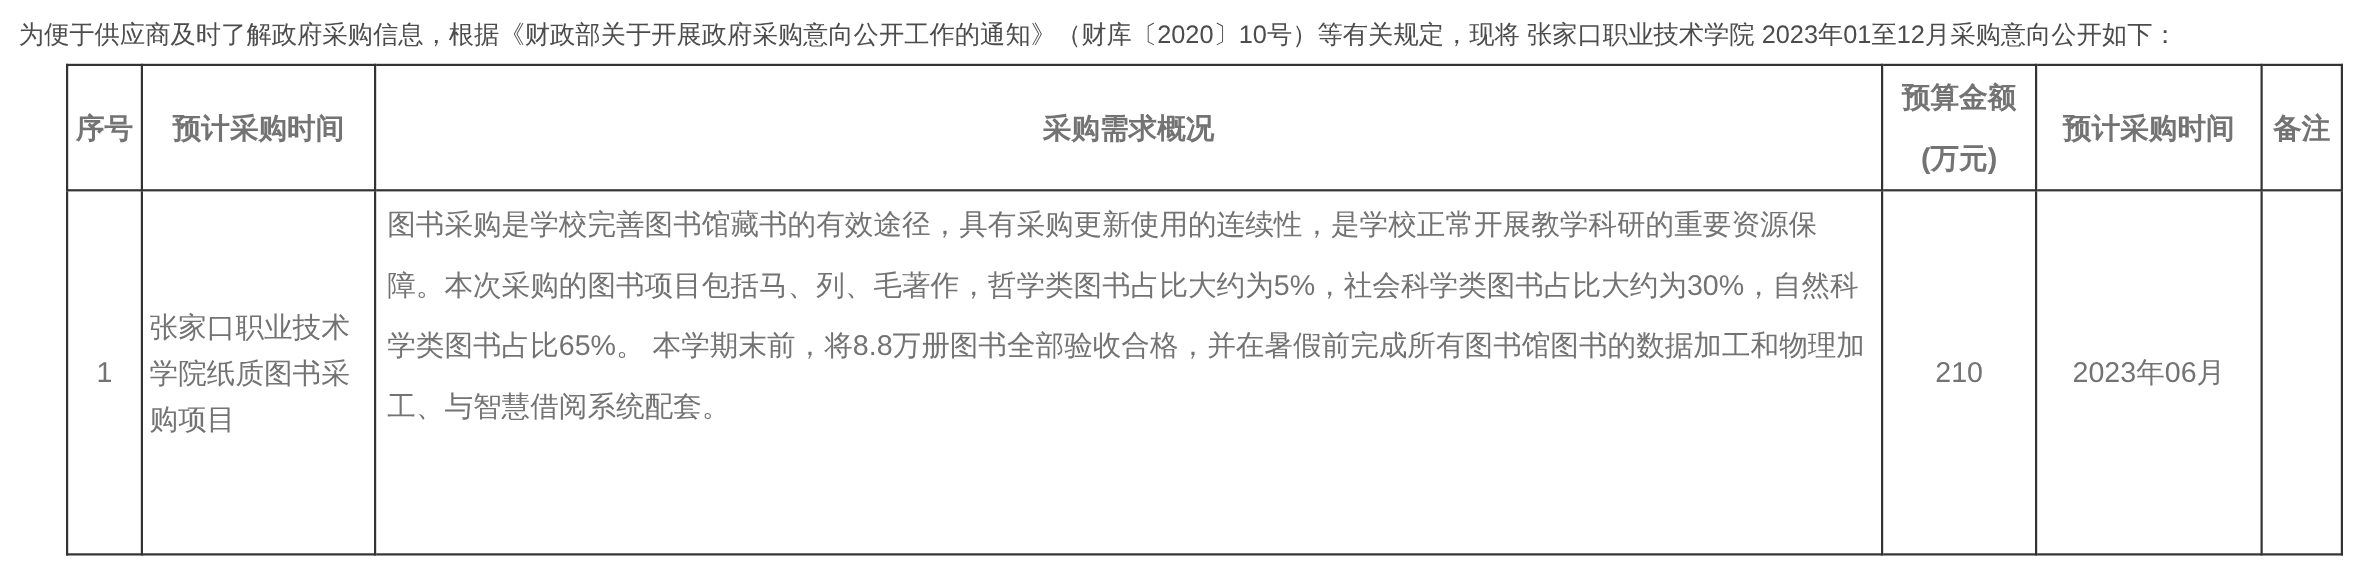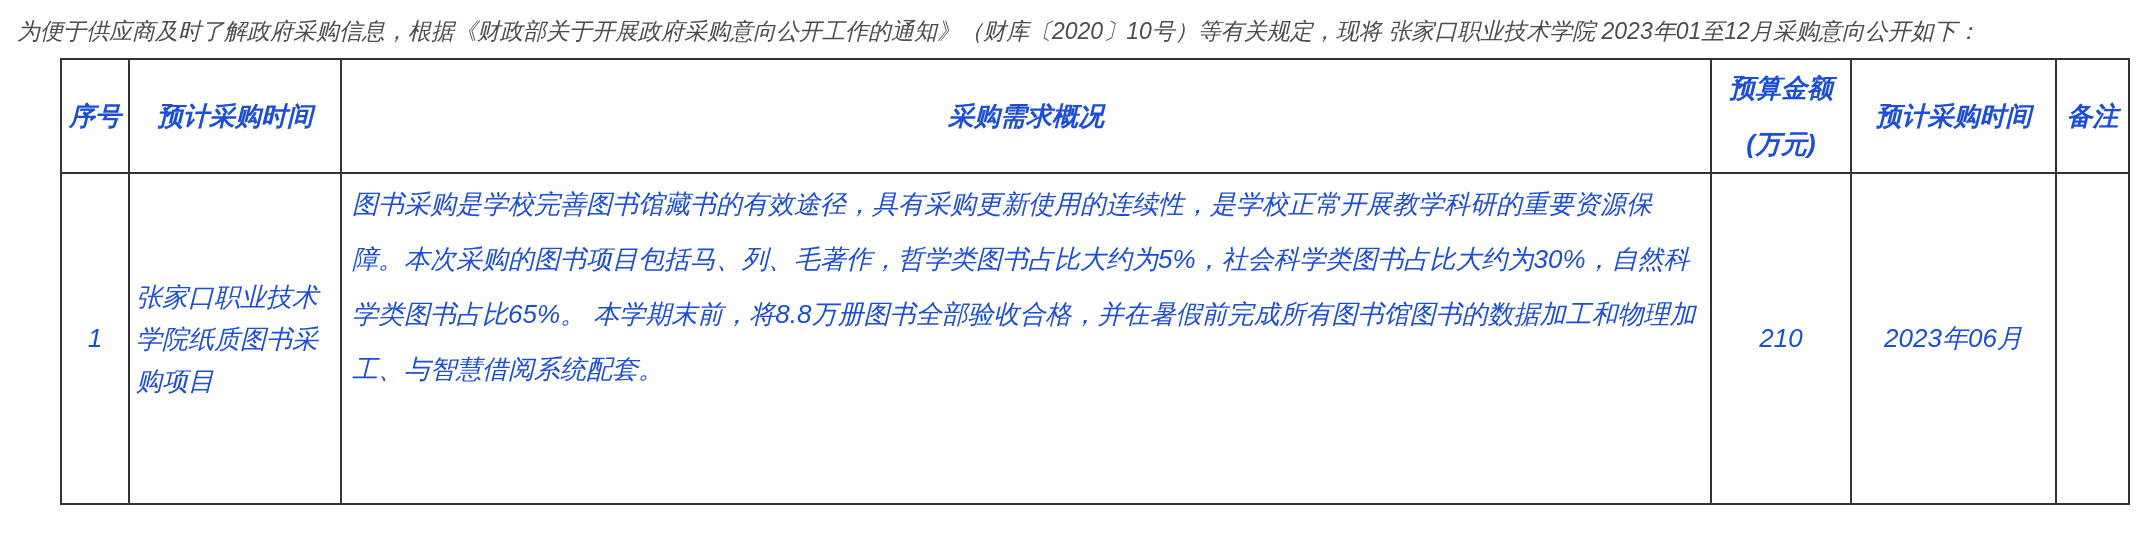--- a/index.html
+++ b/index.html
@@ -12,42 +12,41 @@
     height: 533px;
     overflow: hidden;
     font-family: "Liberation Sans", "DejaVu Sans", sans-serif;
     color: #4c4c4c;
   }
   .page {
     position: relative;
     width: 2154px;
     height: 533px;
     background: #ffffff;
-    font-style: italic;
   }
   .intro {
     margin: 0;
     padding: 17px 20px 0 17px;
     font-size: 23px;
     line-height: 28px;
     color: #4c4c4c;
     white-space: nowrap;
   }
   table.procurement {
     border-collapse: collapse;
     table-layout: fixed;
     margin: 13px 0 0 60px;
     width: 2068px;
     background: #ffffff;
   }
   table.procurement th,
   table.procurement td {
     border: 2px solid #333333;
     font-size: 26px;
-    color: #1d4ed8;
+    color: #737373;
     box-sizing: border-box;
     overflow: hidden;
   }
   table.procurement th {
     font-weight: bold;
     text-align: center;
     vertical-align: middle;
     height: 114px;
     padding: 0 6px;
     line-height: 56px;

